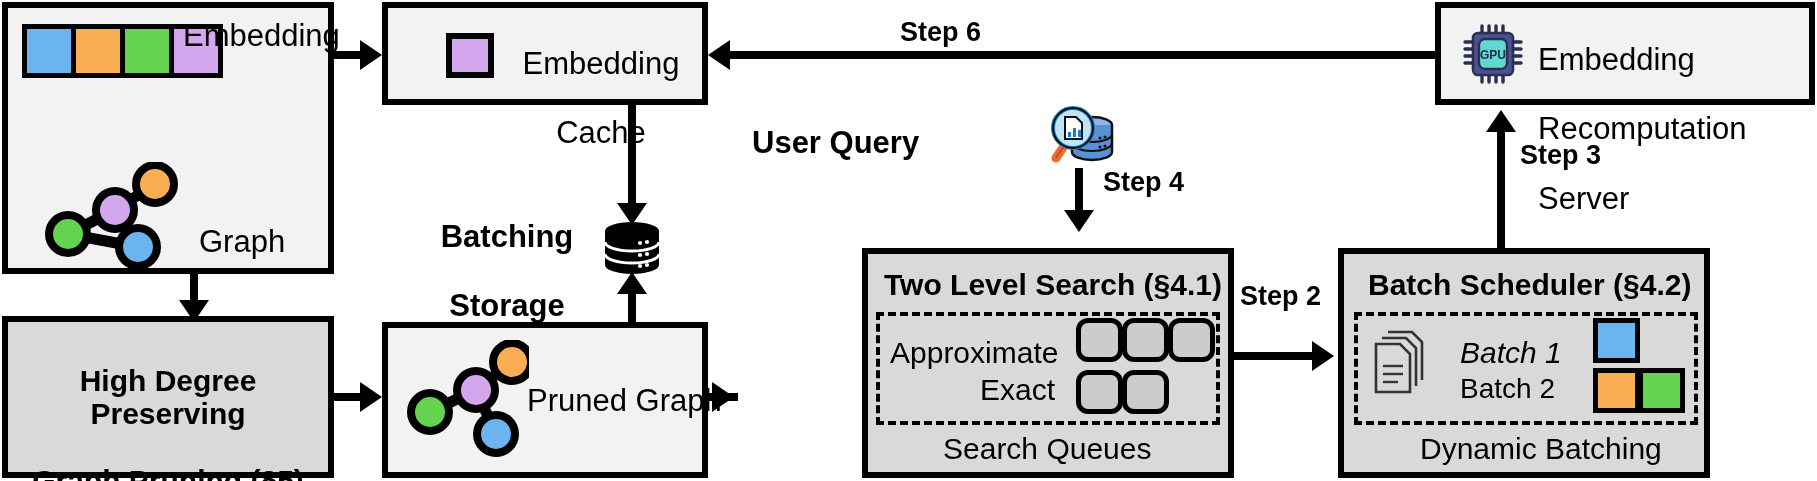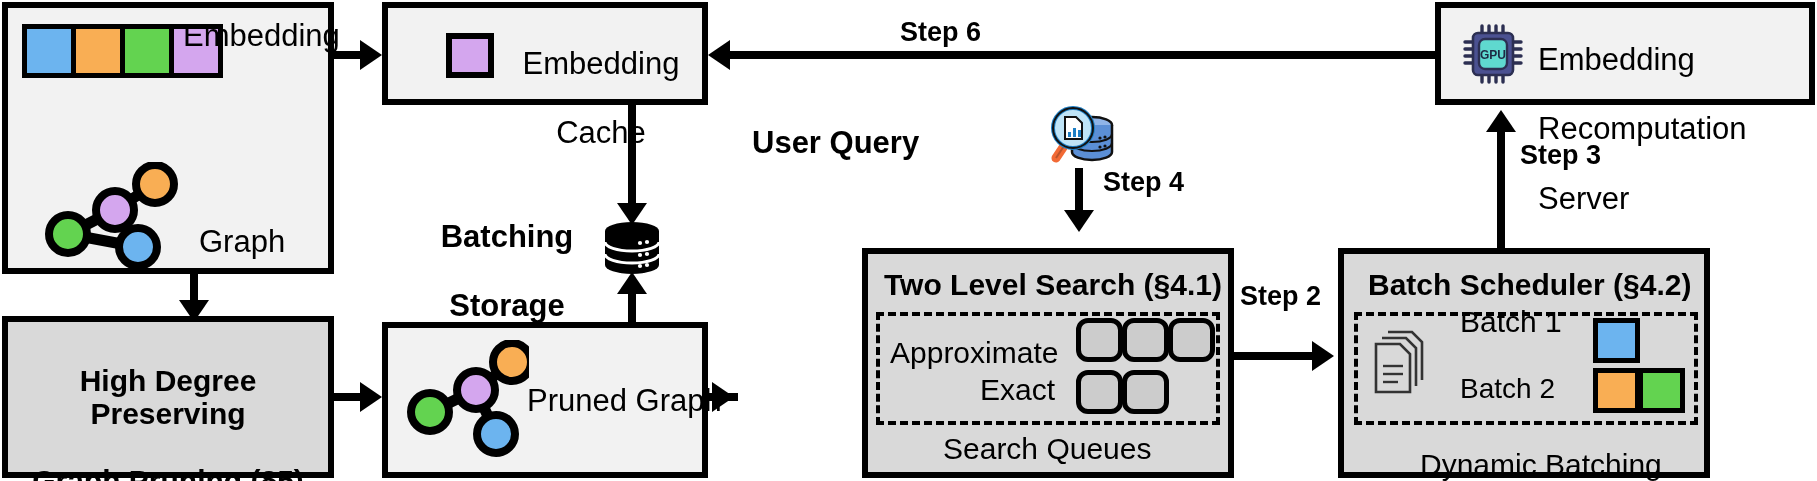--- a/index.html
+++ b/index.html
@@ -219,28 +219,28 @@
 
   <svg style="position:absolute; left:1372px; top:330px;" width="56" height="68" viewBox="0 0 56 68">
     <path d="M4 14 h24 l10 10 v38 H4 z" fill="none" stroke="#333" stroke-width="2.6"></path>
     <path d="M10 8 h24 l10 10 v38" fill="none" stroke="#333" stroke-width="2.6"></path>
     <path d="M16 2 h24 l10 10 v38" fill="none" stroke="#333" stroke-width="2.6"></path>
     <line x1="11" y1="36" x2="31" y2="36" stroke="#333" stroke-width="2.4"></line>
     <line x1="11" y1="44" x2="31" y2="44" stroke="#333" stroke-width="2.4"></line>
     <line x1="11" y1="52" x2="26" y2="52" stroke="#333" stroke-width="2.4"></line>
   </svg>
 
-  <div class="lbl" style="left:1460px; top:305px; font-size:30px;">Batch 1</div>
+  <div class="lbl" style="left:1460px; top:336px; font-size:30px;font-style:italic;">Batch 1</div>
   <div class="batchsq" style="position:absolute; left:1593px; top:318px; width:47px; height:45px; background:#6cb4ef;"></div>
 
   <div class="lbl" style="left:1460px; top:373px; font-size:28px;">Batch 2</div>
   <div class="batchsq" style="position:absolute; left:1593px; top:368px; width:47px; height:45px; background:#f9ae54;"></div>
   <div class="batchsq" style="position:absolute; left:1638px; top:368px; width:47px; height:45px; background:#63d350;"></div>
 
-  <div class="lbl" style="left:1420px; top:432px; font-size:30px;margin-top:16px;">Dynamic Batching</div>
+  <div class="lbl" style="left:1420px; top:432px; font-size:30px;">Dynamic Batching</div>
 
   <div class="ln" style="left:1497px; top:130px; width:8px; height:118px;"></div>
   <div class="ahead ah-up" style="left:1486px; top:110px;"></div>
   <div class="lbl b" style="left:1520px; top:140px; font-size:27px;">Step 3</div>
 
   <div class="box" style="left:1435px; top:2px; width:380px; height:103px;"></div>
 
   <svg style="position:absolute; left:1463px; top:24px;" width="62" height="60" viewBox="0 0 62 60">
     <g stroke="#2c2f52" stroke-width="3.4" stroke-linecap="round">
       <line x1="19" y1="2" x2="19" y2="10"></line>

